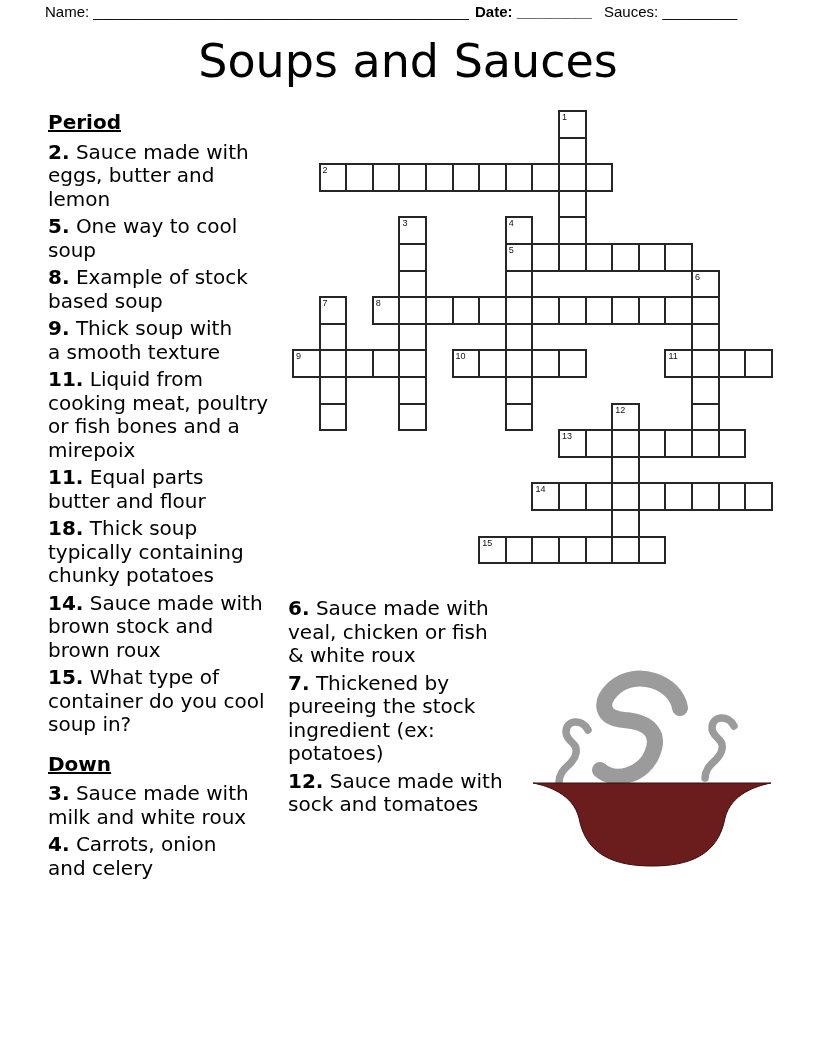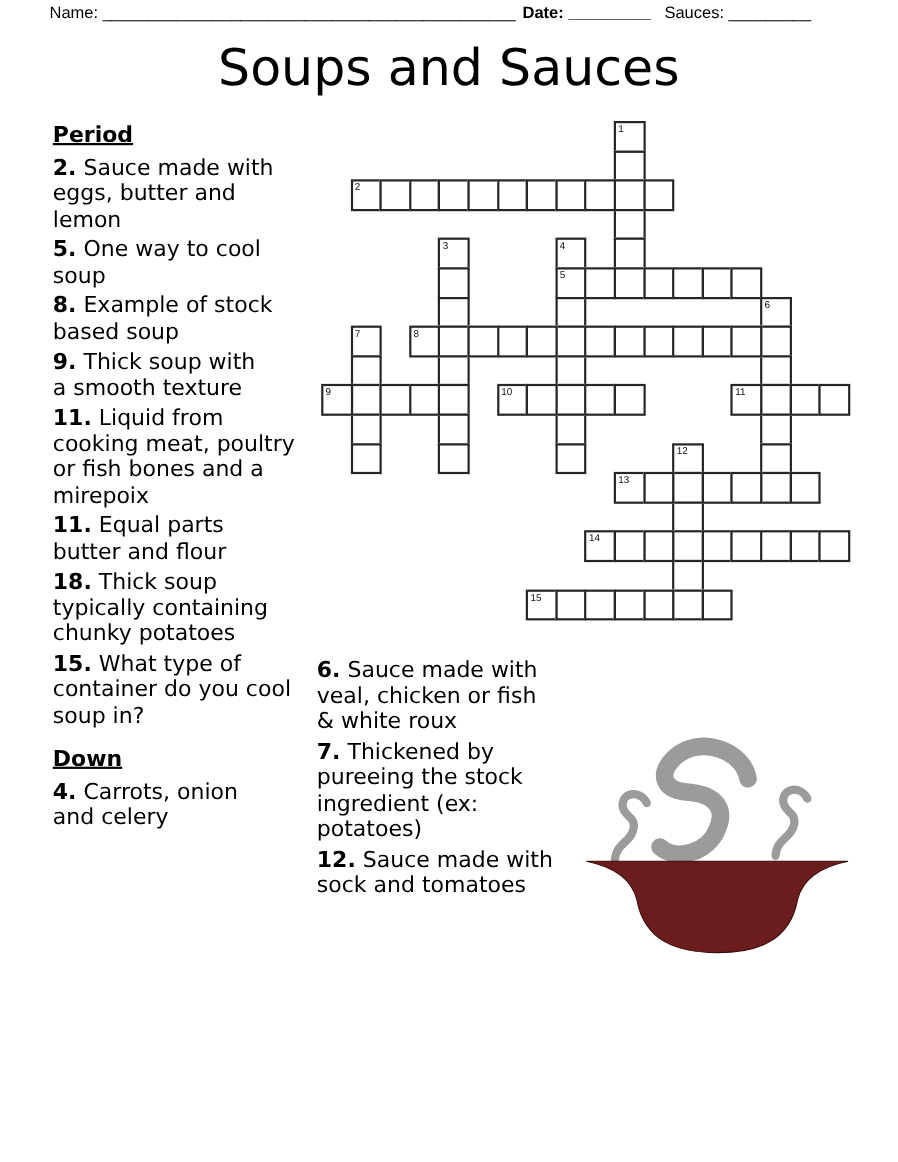--- a/index.html
+++ b/index.html
@@ -202,26 +202,31 @@
 a smooth texture</span></div>
         <div class="clue"><b>11.</b> <span class="clue-text">Liquid from
 cooking meat, poultry
 or fish bones and a
 mirepoix</span></div>
         <div class="clue"><b>11.</b> <span class="clue-text">Equal parts
 butter and flour</span></div>
         <div class="clue"><b>18.</b> <span class="clue-text">Thick soup
 typically containing
 chunky potatoes</span></div>
+        <div class="clue"><b>14.</b> <span class="clue-text">Sauce made with
+brown stock and
+brown roux</span></div>
         <div class="clue"><b>15.</b> <span class="clue-text">What type of
 container do you cool
 soup in?</span></div>
       </div>
     <div class="clue-heading" id="down-heading-1">Down</div>
     <div>
+        <div class="clue"><b>3.</b> <span class="clue-text">Sauce made with
+milk and white roux</span></div>
         <div class="clue"><b>4.</b> <span class="clue-text">Carrots, onion
 and celery</span></div>
       </div>
   </div>
 
   <div class="clue-col" id="clues-col2">
     <div>
         <div class="clue"><b>6.</b> <span class="clue-text">Sauce made with
 veal, chicken or fish
 &amp; white roux</span></div>

